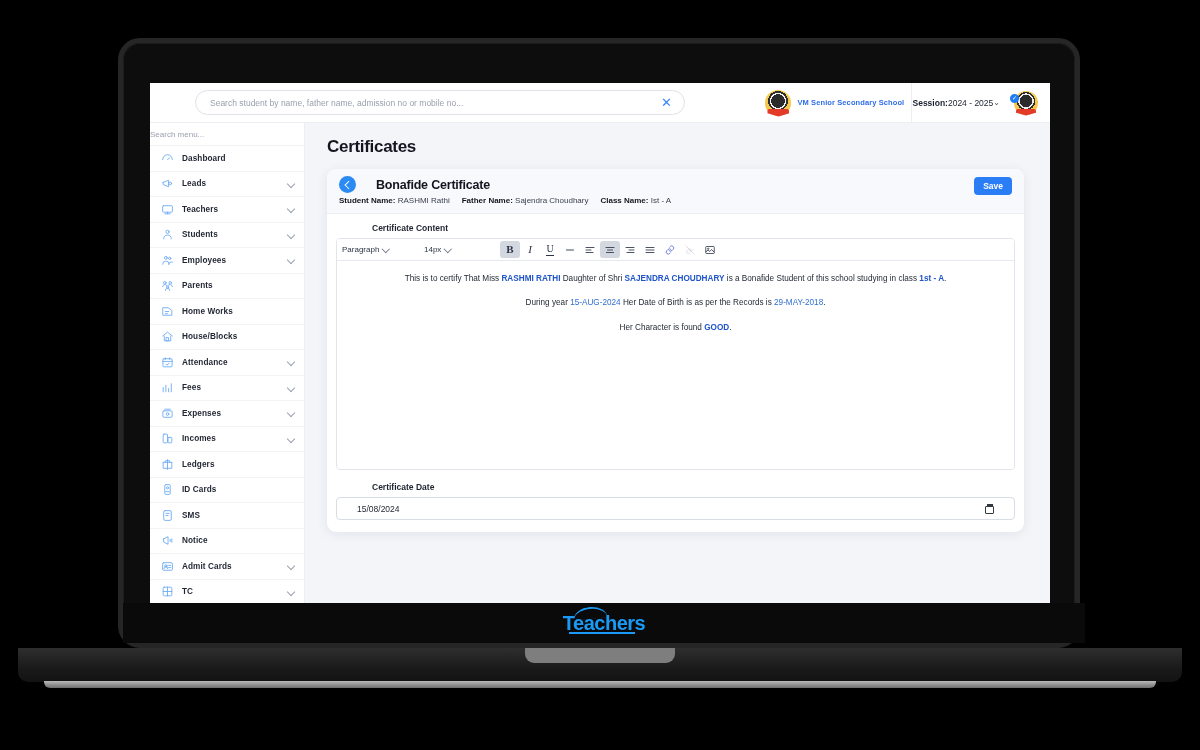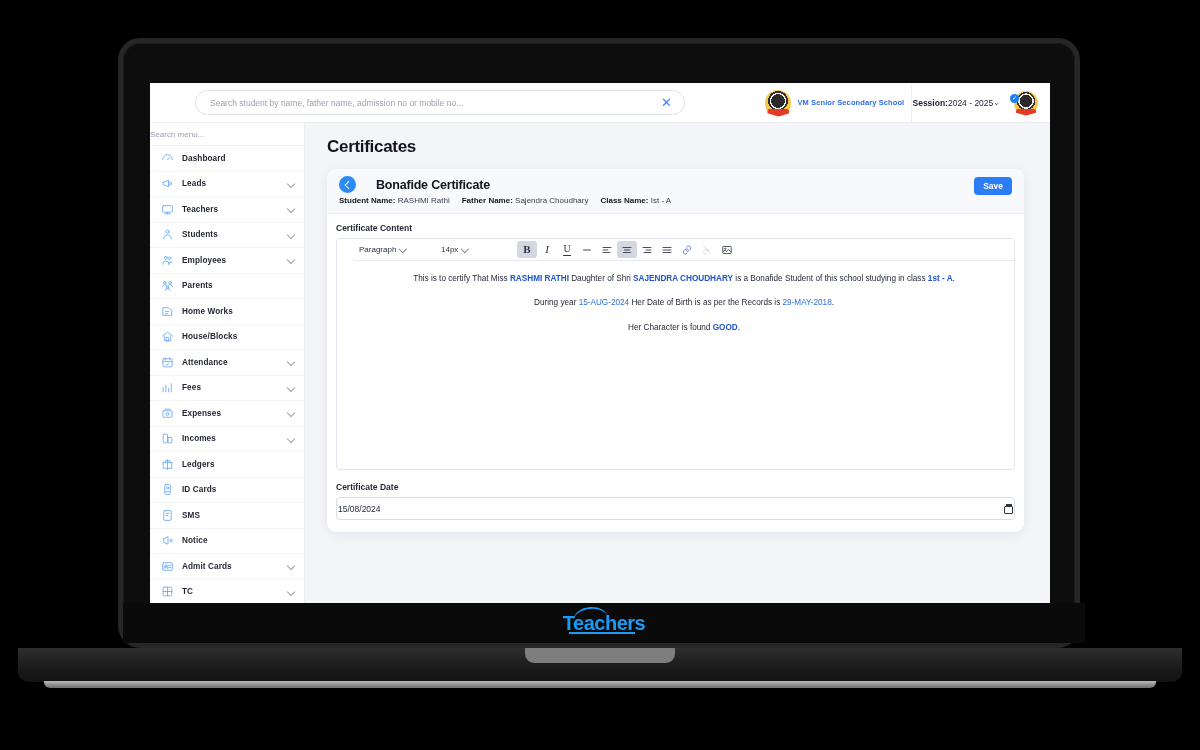--- a/index.html
+++ b/index.html
@@ -273,26 +273,26 @@
     display: flex; gap: 0; text-align: center;
   }
   .meta-group { margin-right: 12px; white-space: nowrap; }
   .meta-key { font-weight: 700; color: #14161f; }
   .meta-val { font-weight: 400; color: #3b414f; }
 
   #card-body { padding: 9px 9px 12px 9px; }
   .field-label {
     font-size: 8.5px; font-weight: 600; color: #1f2430;
     margin-bottom: 5px;
+    margin-left: 36px;
   }
   #editor-shell {
     border: 1px solid #e1e4ec;
     border-radius: 4px;
     overflow: hidden;
-    padding-left: 17px;
   }
   #editor-toolbar {
     height: 22px;
     border-bottom: 1px solid #e7e9f0;
     display: flex; align-items: center;
     padding: 0 5px;
     background: #fff;
     gap: 0;
   }
   .tb-select {
@@ -341,21 +341,21 @@
   }
   .hl { color: #1f55c9; font-weight: 700; }
   .hl-soft { color: #2f6fd0; font-weight: 400; }
   #date-label { margin-top: 12px; }
   #date-input-wrap {
     height: 23px;
     border: 1px solid #d8dce5;
     border-radius: 4px;
     background: #fff;
     display: flex; align-items: center;
-    padding: 0 1px;
+    padding: 0 20px;
   }
   #date-value {
     flex: 1;
     font-size: 8.5px; color: #1f2430;
   }
   #date-picker-icon { width: 9px; height: 10px; position: relative; cursor: pointer; }
   #date-picker-icon::before {
     content: ""; position: absolute; inset: 2px 0 0 0;
     border: 1.2px solid #33383f; border-radius: 1px;
   }

